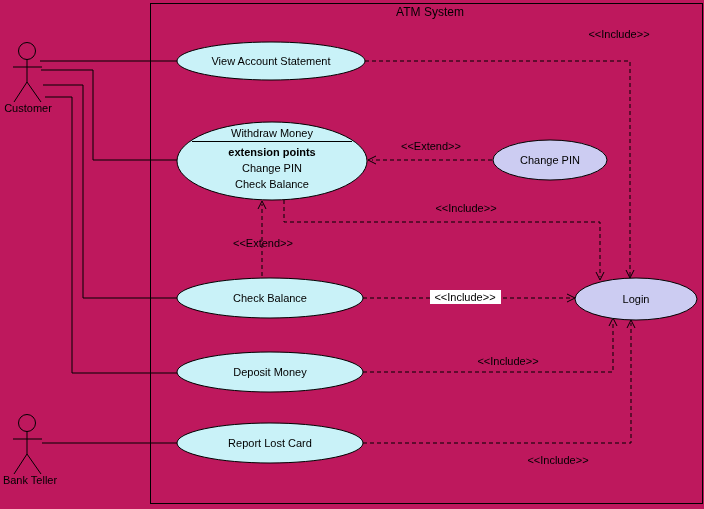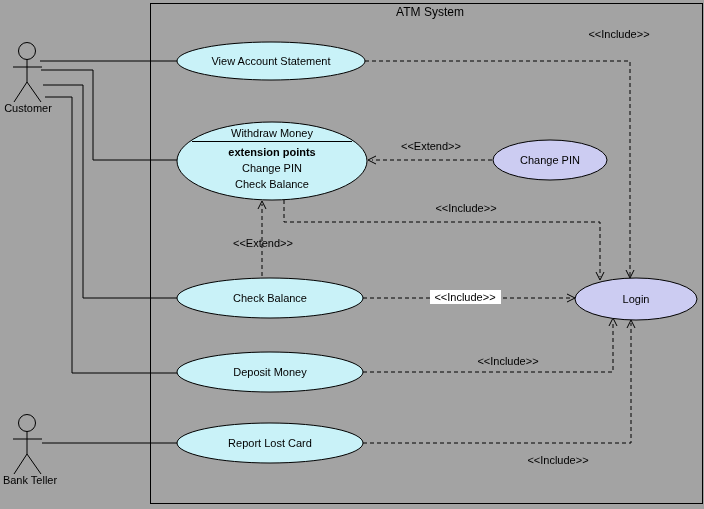--- a/index.html
+++ b/index.html
@@ -4,21 +4,21 @@
 <style>
   html, body {
     margin: 0;
     padding: 0;
     background: #ffffff;
   }
   .canvas {
     position: relative;
     width: 704px;
     height: 509px;
-    background: #a3a3a3;
+    background: #be185d;
     overflow: hidden;
   }
   svg {
     display: block;
     font-family: "Liberation Sans", sans-serif;
   }
   .boundary {
     fill: none;
     stroke: #000000;
     stroke-width: 1;

